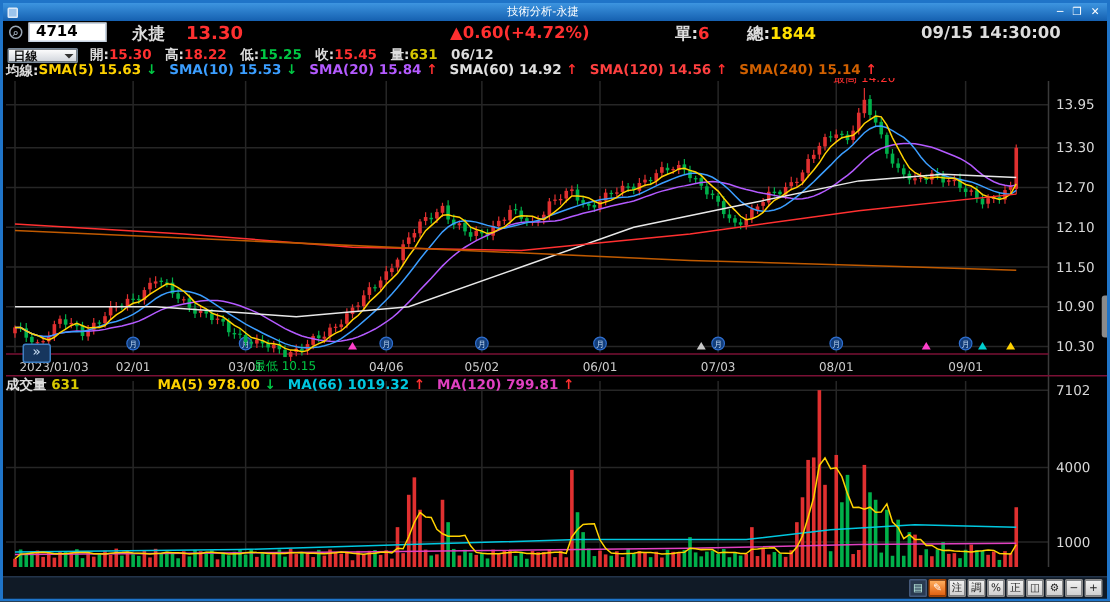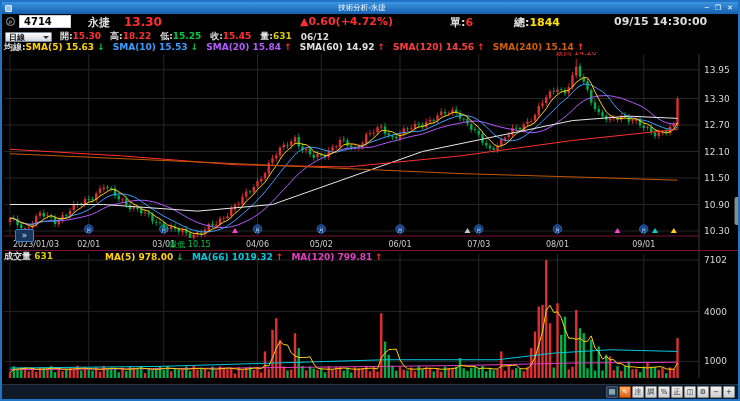--- a/index.html
+++ b/index.html
@@ -44,21 +44,21 @@
     </div>
   </div>
 
   <div class="quotebar">
     <div class="lookup-ico">⌕</div>
     <input class="code-input" value="4714" style="">
     <span class="abs wht" style="left:86px">永捷</span>
     <span class="abs red" style="left:122px;font-size:12px">13.30</span>
     <span class="abs red" style="left:298px">▲0.60(+4.72%)</span>
     <span class="abs" style="left:448px"><span class="wht">單:</span><span class="red">6</span></span>
-    <span class="abs" style="left:512px"><span class="wht">總:</span><span class="yel">1844</span></span>
+    <span class="abs" style="left:496px"><span class="wht">總:</span><span class="yel">1844</span></span>
     <span class="abs wht" style="left:612px">09/15 14:30:00</span>
   </div>
 
   <div class="bar2">
     <div class="combo"><span>日線</span><span class="car"></span></div>
     <span class="itm"><span class="wht">開:</span><span class="red">15.30</span></span>
     <span class="itm"><span class="wht">高:</span><span class="red">18.22</span></span>
     <span class="itm"><span class="wht">低:</span><span class="grn">15.25</span></span>
     <span class="itm"><span class="wht">收:</span><span class="red">15.45</span></span>
     <span class="itm"><span class="wht">量:</span><span style="color:#d8c800">631</span></span>

